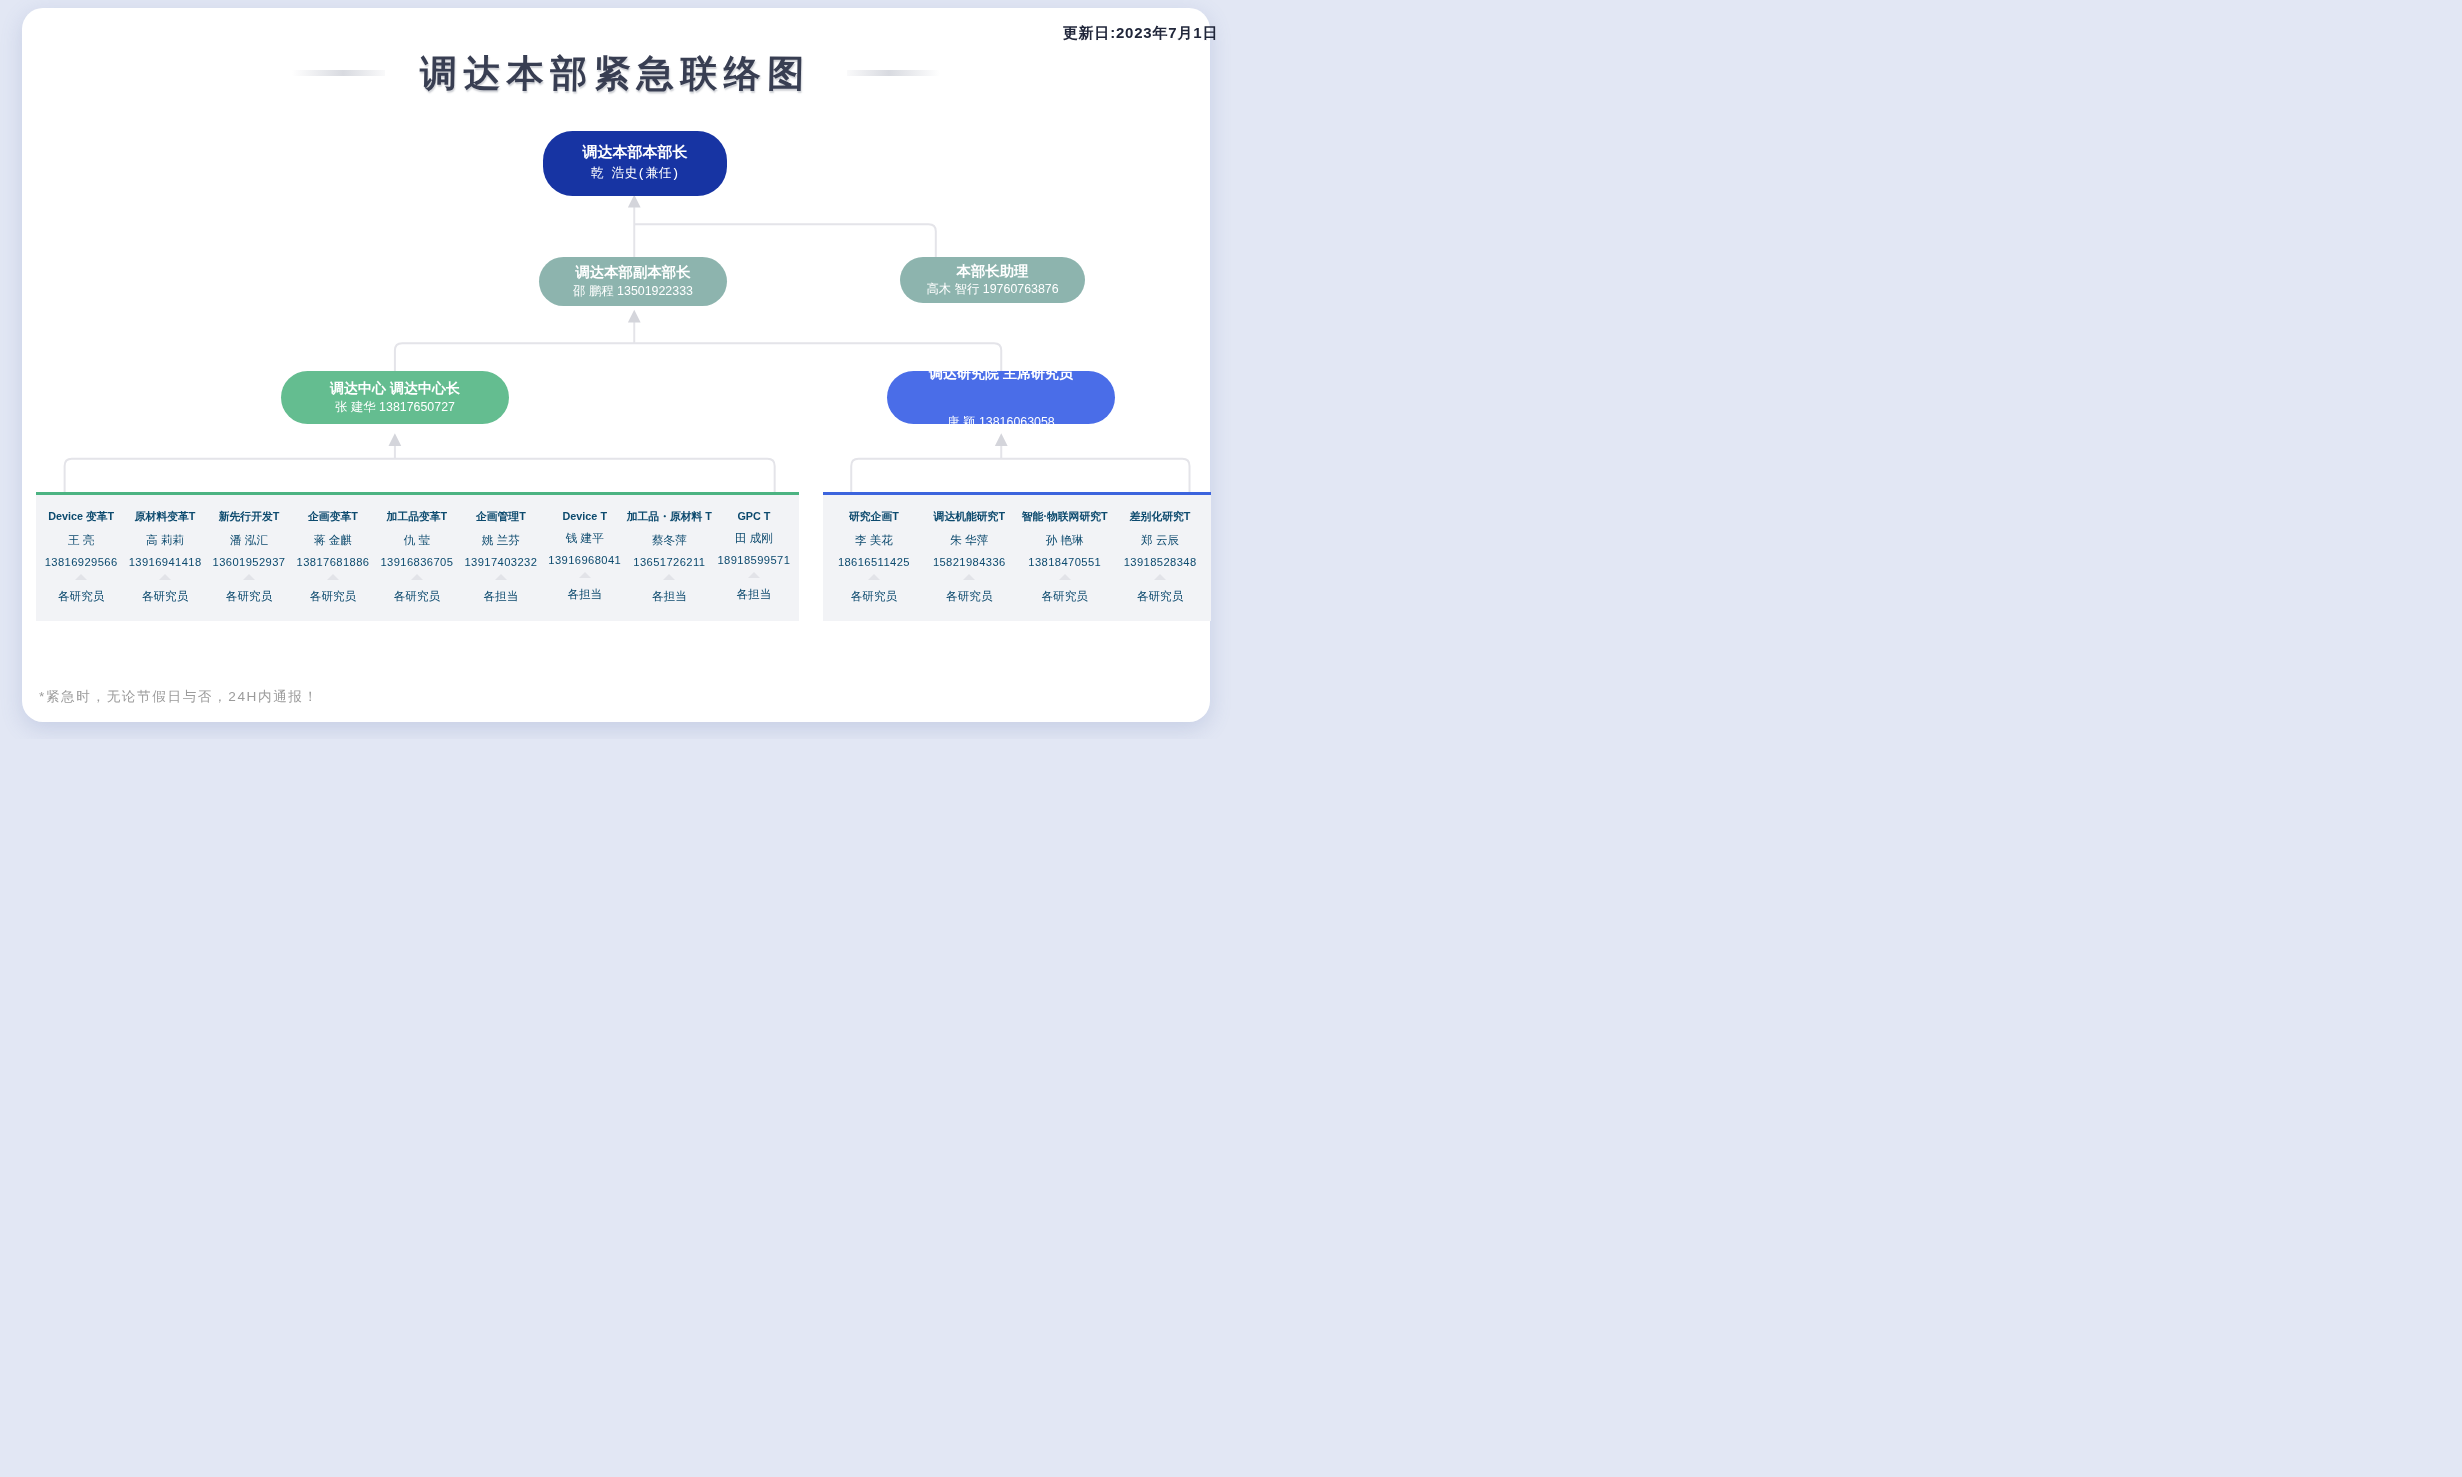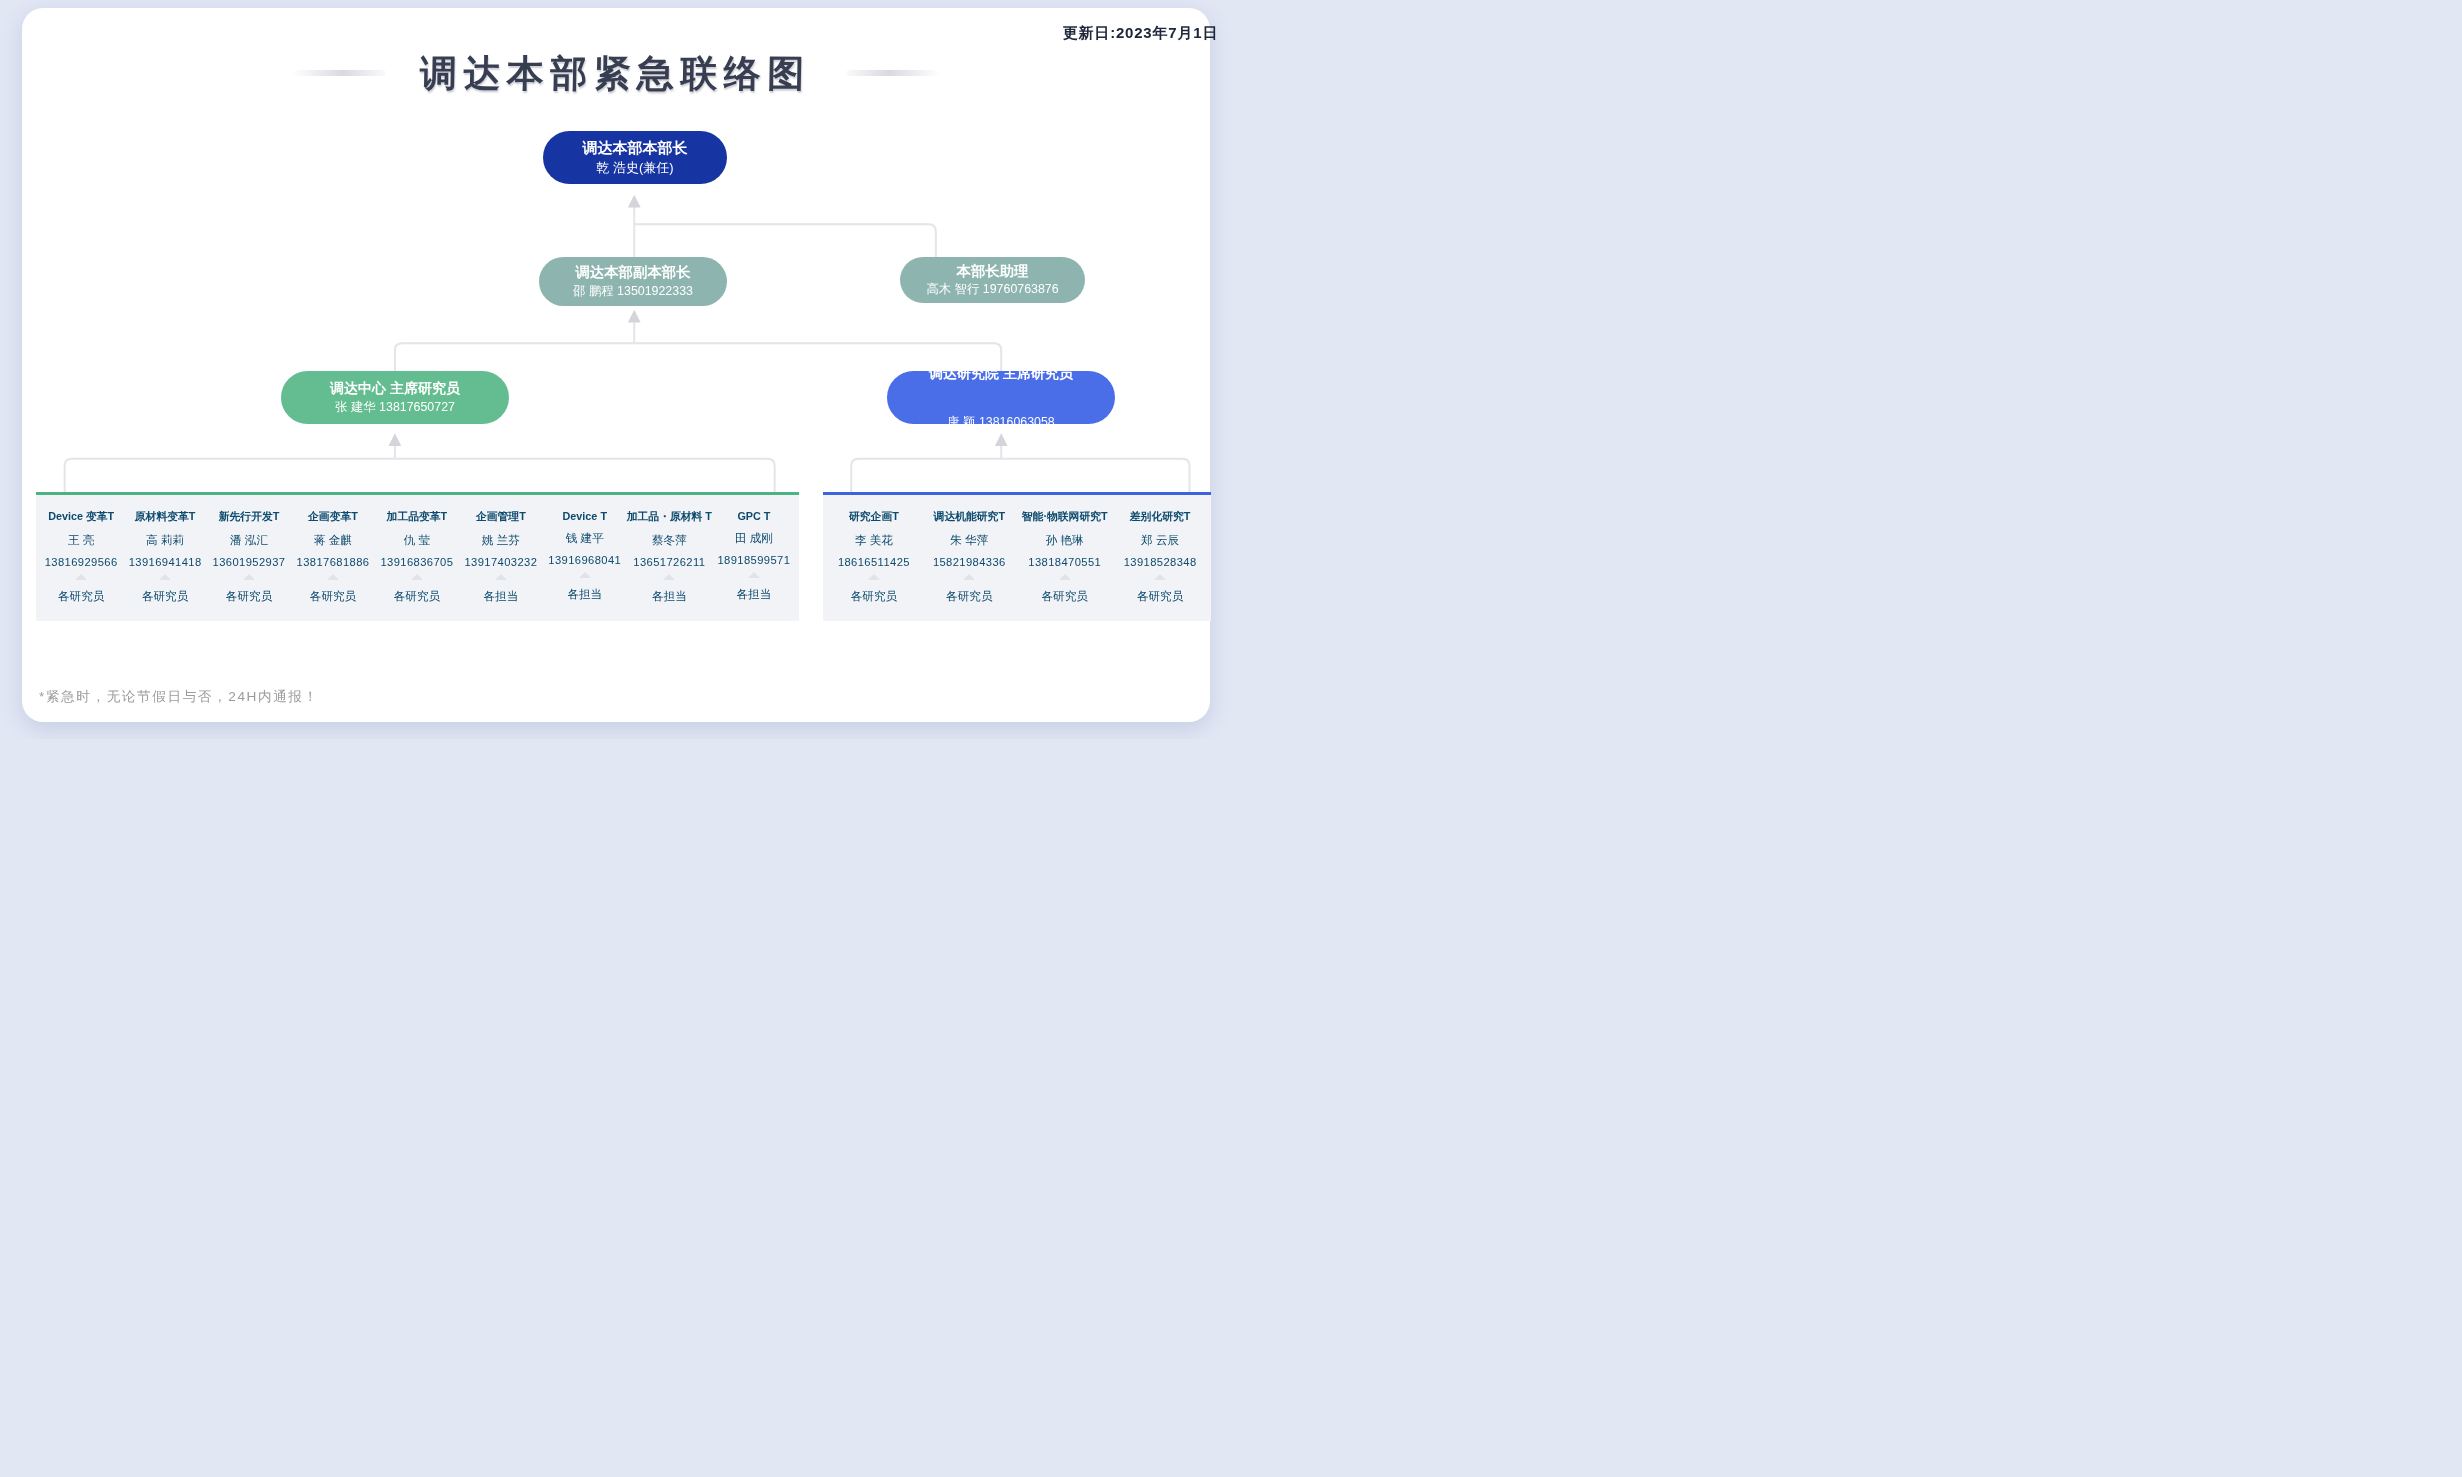--- a/index.html
+++ b/index.html
@@ -11,21 +11,21 @@
   .main-title{display:inline-block;font-size:37px;font-weight:900;color:#383e52;letter-spacing:6.4px;
               font-family:"DejaVu Sans","Liberation Sans",sans-serif;
               text-shadow:0.8px 1.6px 1.6px rgba(56,62,82,.25);transform:skewX(-1deg);}
   .title-line{position:absolute;top:70px;width:93px;height:5.6px;}
   .title-line.left{left:292px;background:linear-gradient(90deg,rgba(216,218,224,0),#d8dae0 55%,rgba(216,218,224,.15));}
   .title-line.right{left:847px;background:linear-gradient(90deg,rgba(216,218,224,.15),#d8dae0 45%,rgba(216,218,224,0));}
 
   .node{position:absolute;display:flex;flex-direction:column;align-items:center;justify-content:center;
         color:#fff;text-align:center;line-height:1.45;}
   .node .node-title{font-weight:bold;}
-  .node-l1{left:543px;top:131px;width:184px;height:53px;border-radius:29.5px;background:var(--l1-bg);}
+  .node-l1{left:543px;top:131px;width:184px;height:65px;border-radius:29.5px;background:var(--l1-bg);font-family:Liberation Mono, monospace;}
   .node-l1 .node-title{font-size:15px;}
   .node-l1 .node-person{font-size:13px;}
   .node-l2a{left:539px;top:257px;width:188px;height:49px;border-radius:25px;background:var(--l2-bg);}
   .node-l2b{left:900px;top:257px;width:185px;height:46px;border-radius:25px;background:var(--l2-bg);}
   .node-l2a .node-title,.node-l2b .node-title{font-size:14.4px;}
   .node-l2a .node-person,.node-l2b .node-person{font-size:12.4px;}
   .node-l3a{left:281px;top:371px;width:228px;height:53px;border-radius:27px;background:var(--l3a-bg);}
   .node-l3b{left:887px;top:371px;width:228px;height:53px;border-radius:27px;background:var(--l3b-bg);gap:30px;}
   .node-l3a .node-title,.node-l3b .node-title{font-size:14px;}
   .node-l3a .node-person,.node-l3b .node-person{font-size:12.4px;}
@@ -90,21 +90,21 @@
     <div class="node-title">调达本部副本部长</div>
     <div class="node-person">邵 鹏程 13501922333</div>
   </div>
 
   <div class="node node-l2b">
     <div class="node-title">本部长助理</div>
     <div class="node-person">高木 智行 19760763876</div>
   </div>
 
   <div class="node node-l3a">
-    <div class="node-title">调达中心 主席研究员</div>
+    <div class="node-title">调达中心 调达中心长</div>
     <div class="node-person">张 建华 13817650727</div>
   </div>
 
   <div class="node node-l3b">
     <div class="node-title">调达研究院 主席研究员</div>
     <div class="node-person">唐 颖 13816063058</div>
   </div>
 
   <div class="panel panel-left">
 

